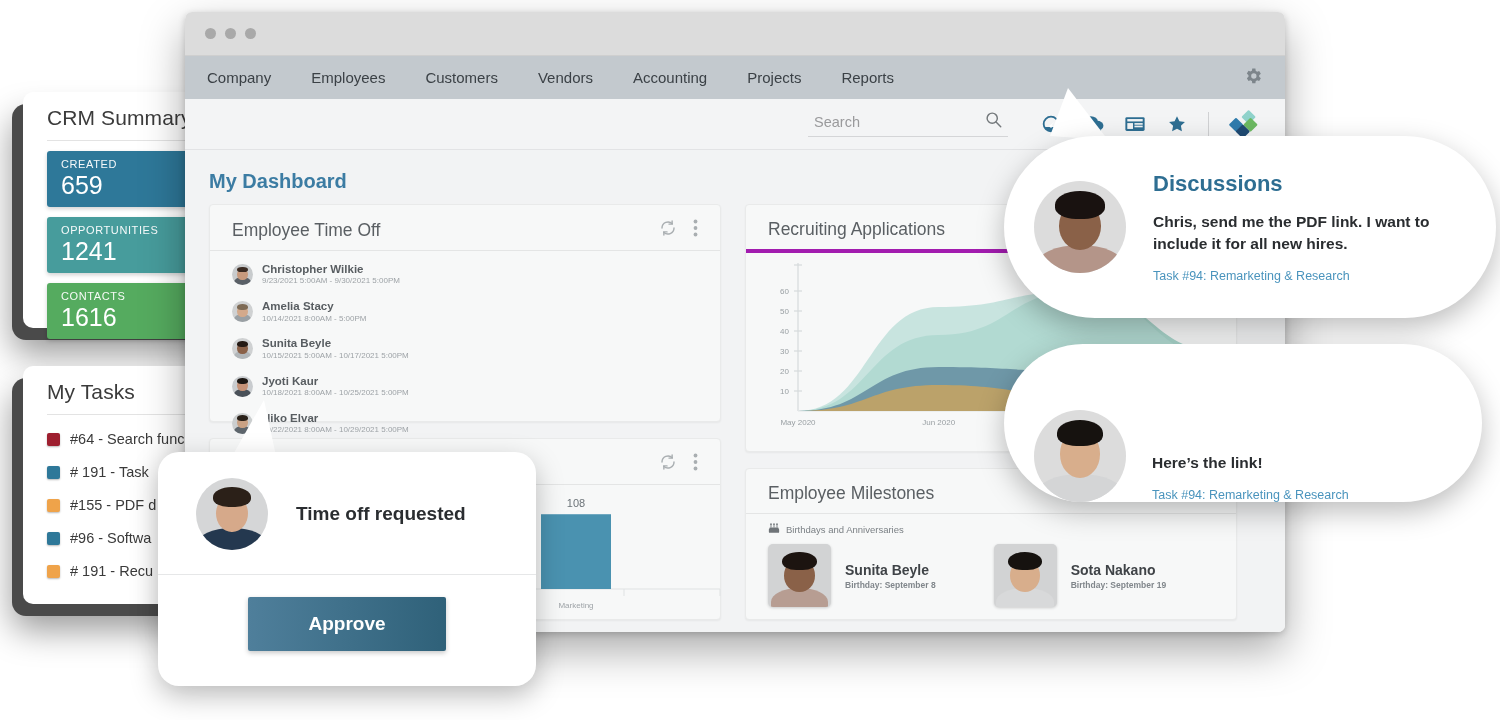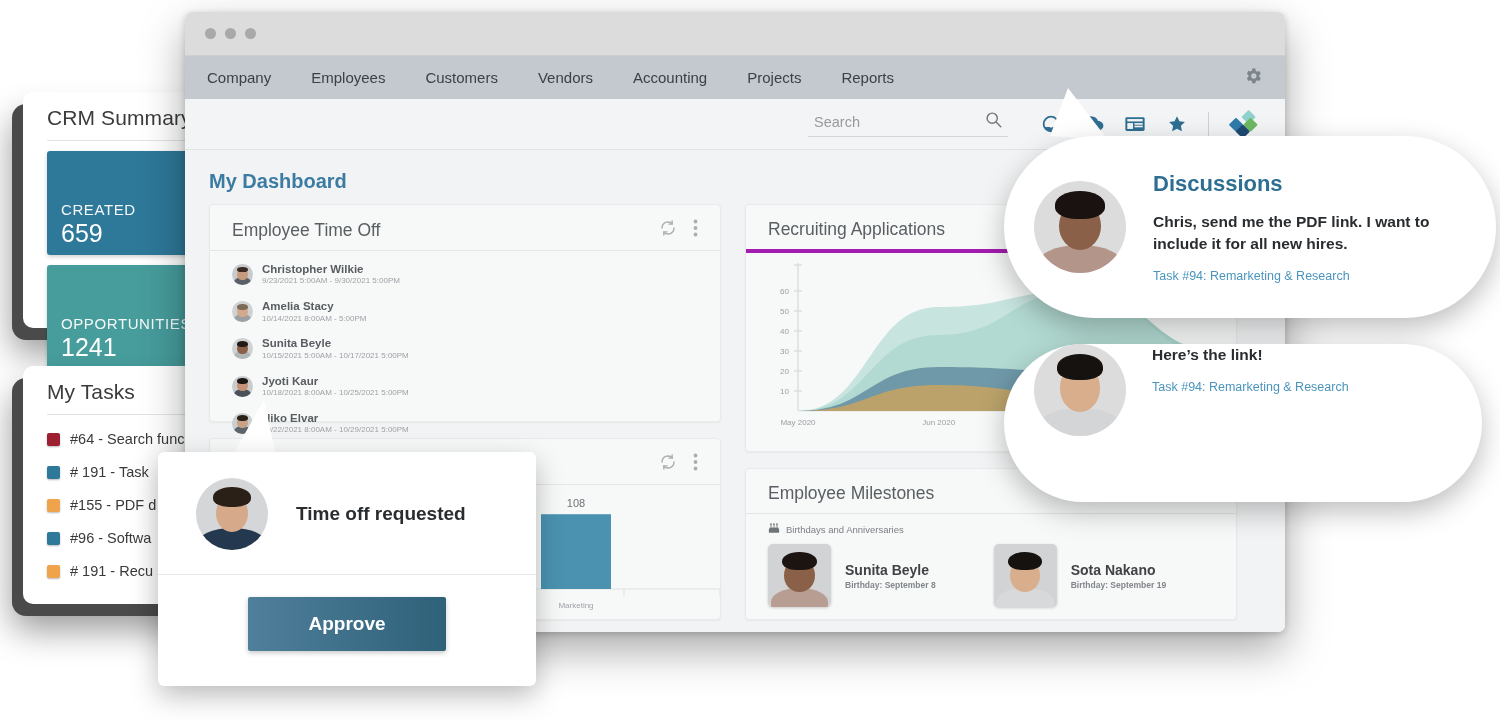--- a/index.html
+++ b/index.html
@@ -31,21 +31,21 @@
   .backcard-rule { height:1px; background:#e3e3e3; margin:0 0 0 24px; }
 
   
   .crm-tile {
     margin: 10px 0 0 24px;
     padding: 7px 0 8px 14px;
     border-radius: 3px;
     color:#fff;
     box-shadow: 0 2px 4px rgba(0,0,0,.18);
   }
-  .crm-tile .lbl { font-size:15px; letter-spacing:.6px; opacity:.95;margin-top:43px; }
+  .crm-tile .lbl { font-size:11px; letter-spacing:.6px; opacity:.95; }
   .crm-tile .val { font-size:25px; font-weight:400; line-height:1.12; margin-top:1px;}
 
   
   .task-row { display:flex; align-items:center; margin: 0 0 17px 24px; }
   .task-chip { width:13px; height:13px; border-radius:2px; margin-right:10px; flex:none;
                box-shadow: 0 1px 2px rgba(0,0,0,.28); }
   .task-text { font-size:14.5px; color:#3a3a3a; white-space:nowrap; }
 
   
   #window {
@@ -505,36 +505,36 @@
         <div class="ph-face" style="left:23%;top:11%;width:54%;height:30%;background:#191210;border-radius:50% 50% 42% 42%;"></div>
       </div>
     <div style="flex:1;">
       <div class="bub-title">Discussions</div>
       <div class="bub-msg" style="margin-top:14px;">Chris, send me the PDF link. I want to include it for all new hires.</div>
       <div class="bub-link" style="margin-top:14px;">Task #94: Remarketing &amp; Research</div>
     </div>
   </div>
 
   <div class="bubble" style="left:1004px; top:344px; width:478px; height:158px; border-radius:79px;
-                             display:flex; align-items:flex-start; padding:0 34px 0 30px; gap:26px;">
+                             display:flex; align-items:flex-end; padding:0 34px 0 30px; gap:26px;">
     <div class="bub-avatar" id="av-reply" style="width: 92px; height: 92px; background: rgb(220, 220, 220);">
         <div class="ph-body" style="left:2%;top:70%;width:96%;height:44%;background:#d4d5d6;"></div>
         <div class="ph-face" style="left:28%;top:22%;width:44%;height:52%;background:#d8ae8c;"></div>
         <div class="ph-face" style="left:25%;top:11%;width:50%;height:28%;background:#16120f;border-radius:50% 50% 42% 42%;"></div>
       </div>
     <div style="flex:1;">
       <div class="bub-msg">Here’s the link!</div>
       <div class="bub-link" style="margin-top:14px;">Task #94: Remarketing &amp; Research</div>
     </div>
   </div>
 
   <svg style="position:absolute; left:228px; top:400px; width:70px; height:70px; overflow:visible;">
     <polygon points="36,0 2,60 48,56" fill="#ffffff"></polygon>
   </svg>
-  <div class="bubble" style="left:158px; top:452px; width:378px; height:234px; border-radius:6px;">
+  <div class="bubble" style="left:158px; top:452px; width:378px; height:234px; border-radius:21px;">
     <div style="display:flex; align-items:center; gap:28px; padding:26px 30px 0 38px;">
       <div class="bub-avatar" id="av-timeoff" style="width: 72px; height: 72px; background: rgb(213, 214, 215);">
           <div class="ph-body" style="left:2%;top:70%;width:96%;height:44%;background:#24384f;"></div>
           <div class="ph-face" style="left:28%;top:23%;width:44%;height:52%;background:#d6a98a;"></div>
           <div class="ph-face" style="left:24%;top:12%;width:52%;height:28%;background:#2b2018;border-radius:50% 50% 42% 42%;"></div>
         </div>
       <div class="bub-msg" style="font-size:19px; line-height:1.32;">Time off requested</div>
     </div>
     <div style="height:1px; background:#e6e7e8; margin:24px 0 0 0;"></div>
     <div style="padding:22px 90px 0 90px;">

